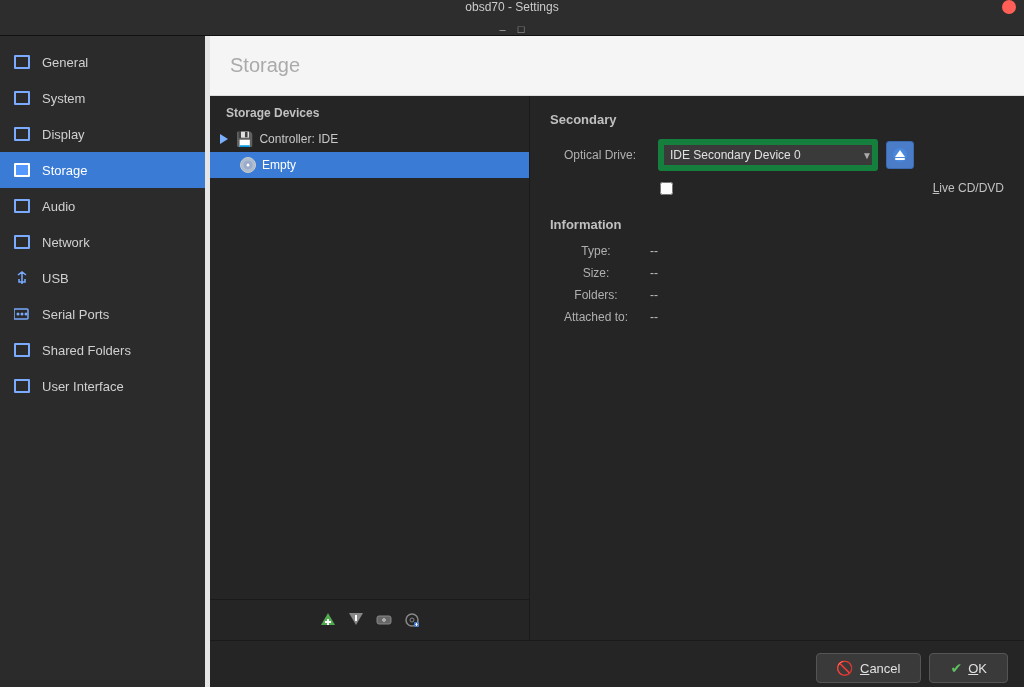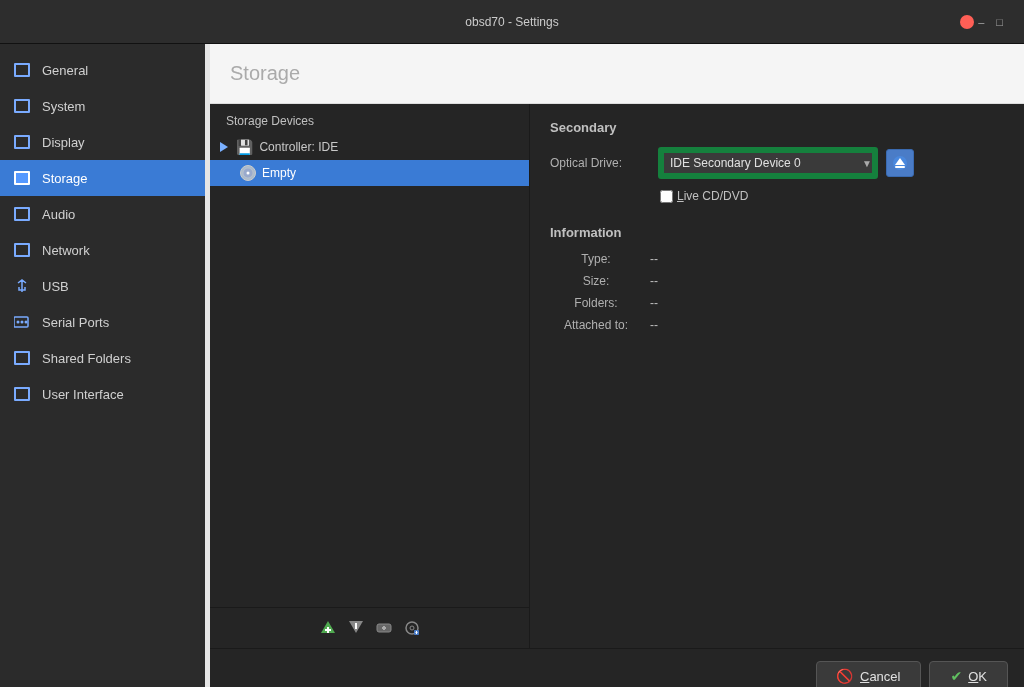--- a/index.html
+++ b/index.html
@@ -9,27 +9,28 @@
       font-size: 13px;
       color: #e0e0e0;
       width: 1024px;
       height: 687px;
       overflow: hidden;
     }
 
     
     .titlebar {
       background: #2d2d2d;
-      height: 44px;
+      height: 36px;
       display: flex;
       align-items: center;
       justify-content: space-between;
-      padding: 0 17px;
+      padding: 0 8px;
       border-bottom: 1px solid #111;
       position: relative;
+      flex-direction: column;
     }
     .titlebar-title {
       position: absolute;
       left: 50%;
       transform: translateX(-50%);
       font-size: 12px;
       color: #ccc;
     }
     .titlebar-controls {
       display: flex;
@@ -137,21 +138,21 @@
       width: 320px;
       border-right: 1px solid #1a1a1a;
       display: flex;
       flex-direction: column;
       background: #252525;
     }
     .devices-panel-header {
       padding: 10px 16px 6px;
       font-size: 12px;
       color: #c0c0c0;
-      font-weight: normal;
+      font-weight: bold;
     }
     .device-tree {
       flex: 1;
       overflow: auto;
     }
     .controller-item {
       display: flex;
       align-items: center;
       gap: 6px;
       padding: 5px 10px;
@@ -239,21 +240,21 @@
       margin-bottom: 12px;
       font-weight: bold;
     }
     .attr-row {
       display: flex;
       align-items: center;
       margin-bottom: 10px;
       gap: 8px;
     }
     .attr-label {
-      text-align: left;
+      text-align: center;
       min-width: 100px;
       color: #b0b0b0;
       font-size: 12px;
     }
     .optical-drive-select {
       background: #3a3a3a;
       border: 6px solid #15803d;
       border-radius: 3px;
       color: #e0e0e0;
       font-size: 12px;
@@ -287,20 +288,21 @@
       cursor: pointer;
       color: #fff;
       font-size: 14px;
     }
     .checkbox-row {
       display: flex;
       align-items: center;
       gap: 4px;
       margin-bottom: 22px;
       padding-left: 110px;
+      justify-content: space-between;
     }
     .checkbox-label {
       font-size: 12px;
       color: #c0c0c0;
     }
     .underline { text-decoration: underline; }
 
     .info-section {
       margin-top: 17px;
     }

